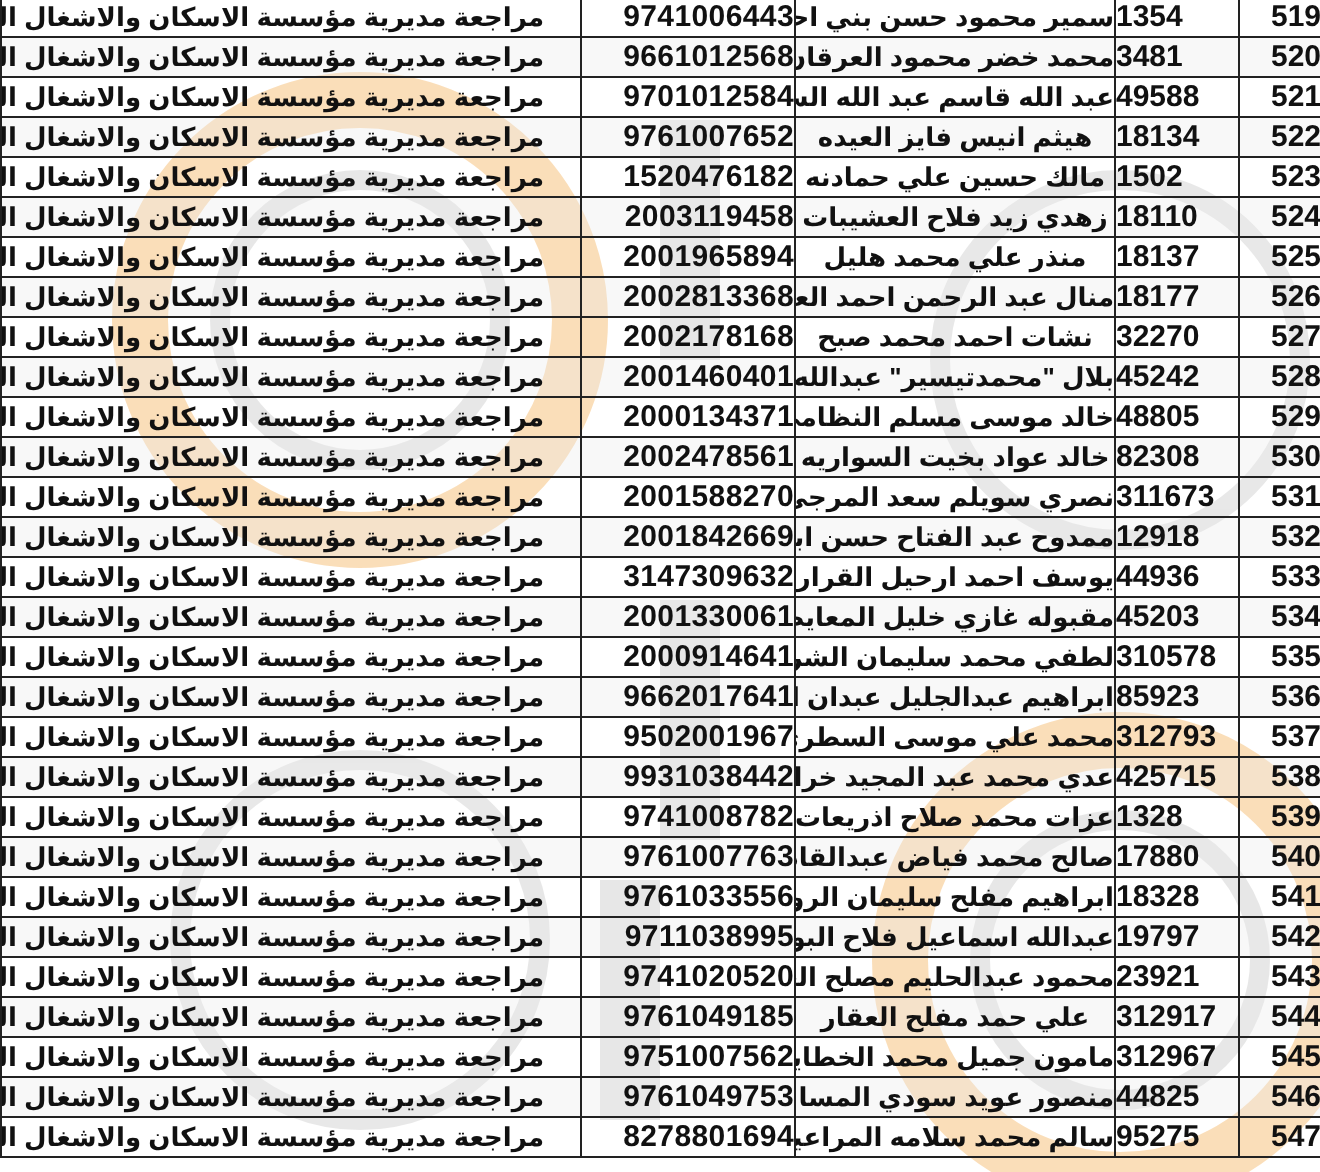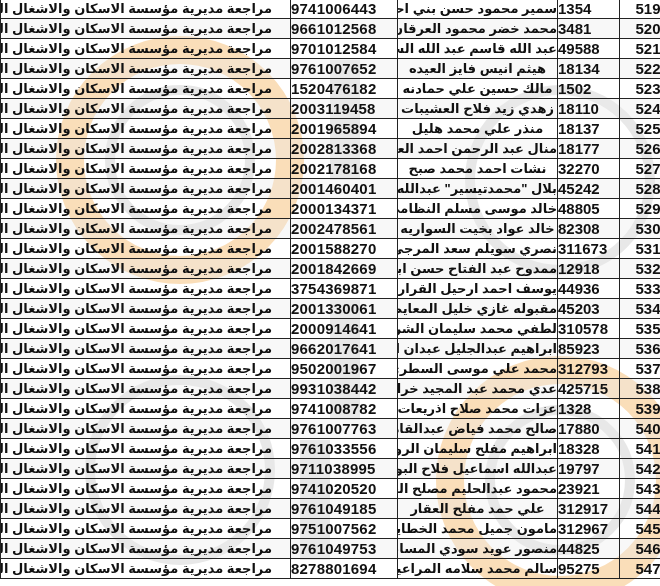--- a/index.html
+++ b/index.html
@@ -25,21 +25,21 @@
       border: 1px solid #222;
       height: 19px;
       padding: 0;
       line-height: 19px;
       white-space: nowrap;
       overflow: hidden;
       color: #111;
       background: transparent;
     }
     td.c-remark { width: 271px; text-align: right; padding-right: 18px !important; direction: rtl; font-size: 13px; font-weight: bold; }
-    td.c-phone { width: 106px; text-align: left; font-size: 15px; font-weight: bold; letter-spacing: 0.2px; }
+    td.c-phone { width: 106px; text-align: right; font-size: 15px; font-weight: bold; letter-spacing: 0.2px; }
     td.c-name { width: 159px; text-align: center; direction: rtl; font-size: 13px; font-weight: bold; }
     td.c-num { width: 61px; font-size: 15px; font-weight: bold; }
     td.c-serial { width: 56px; text-align: center; font-size: 15px; font-weight: bold; }
     table.list tr.shaded td { background: rgba(235,235,235,0.35); }
   </style>
 </head>
 <body>
 
 <svg class="watermark" viewBox="0 0 660 586" xmlns="http://www.w3.org/2000/svg">
   <g opacity="0.35">
@@ -150,21 +150,21 @@
   </tr>
       <tr class="shaded">
     <td class="c-remark">مراجعة مديرية مؤسسة الاسكان والاشغال العسكريه</td>
     <td class="c-phone">2001842669</td>
     <td class="c-name">ممدوح عبد الفتاح حسن ابو حمور</td>
     <td class="c-num">12918</td>
     <td class="c-serial">532</td>
   </tr>
       <tr>
     <td class="c-remark">مراجعة مديرية مؤسسة الاسكان والاشغال العسكريه</td>
-    <td class="c-phone">3754369871</td>
+    <td class="c-phone">3147309632</td>
     <td class="c-name">يوسف احمد ارحيل القرارعه</td>
     <td class="c-num">44936</td>
     <td class="c-serial">533</td>
   </tr>
       <tr class="shaded">
     <td class="c-remark">مراجعة مديرية مؤسسة الاسكان والاشغال العسكريه</td>
     <td class="c-phone">2001330061</td>
     <td class="c-name">مقبوله غازي خليل المعايطه</td>
     <td class="c-num">45203</td>
     <td class="c-serial">534</td>

